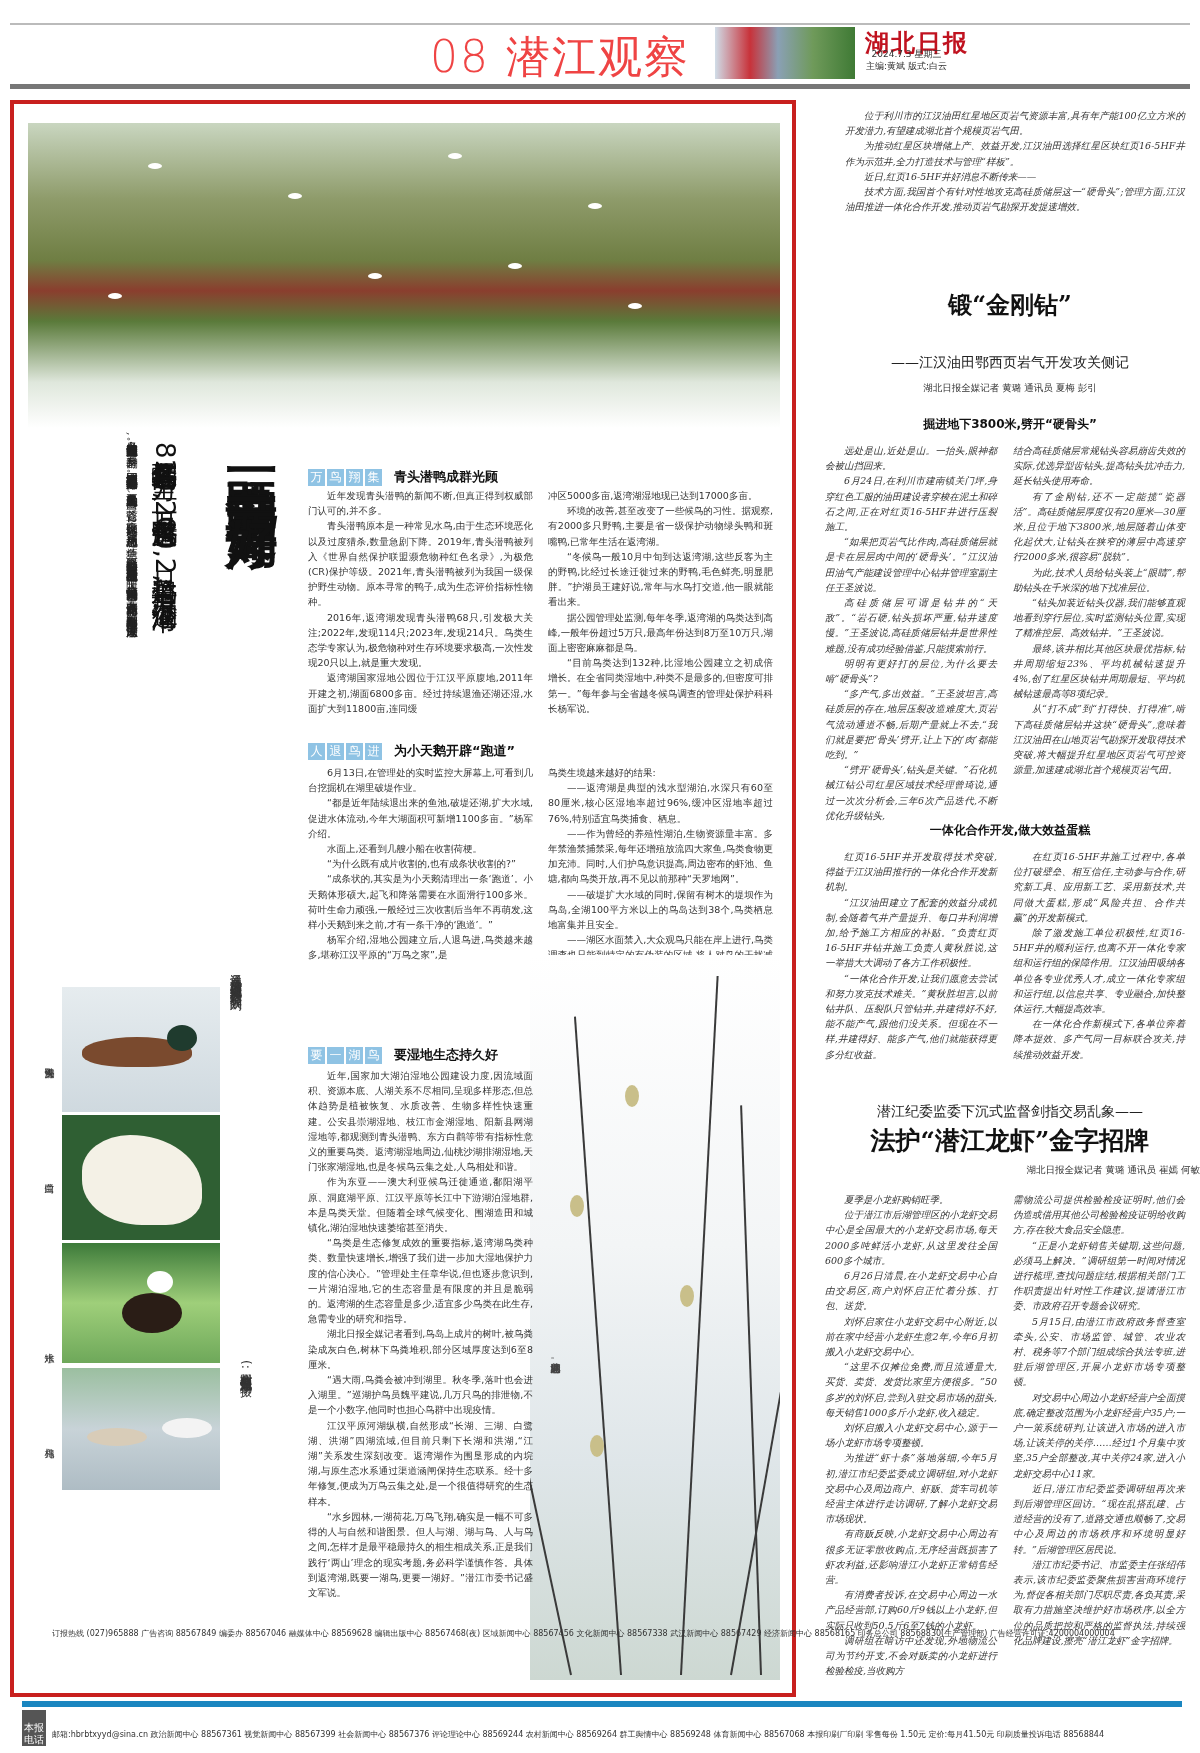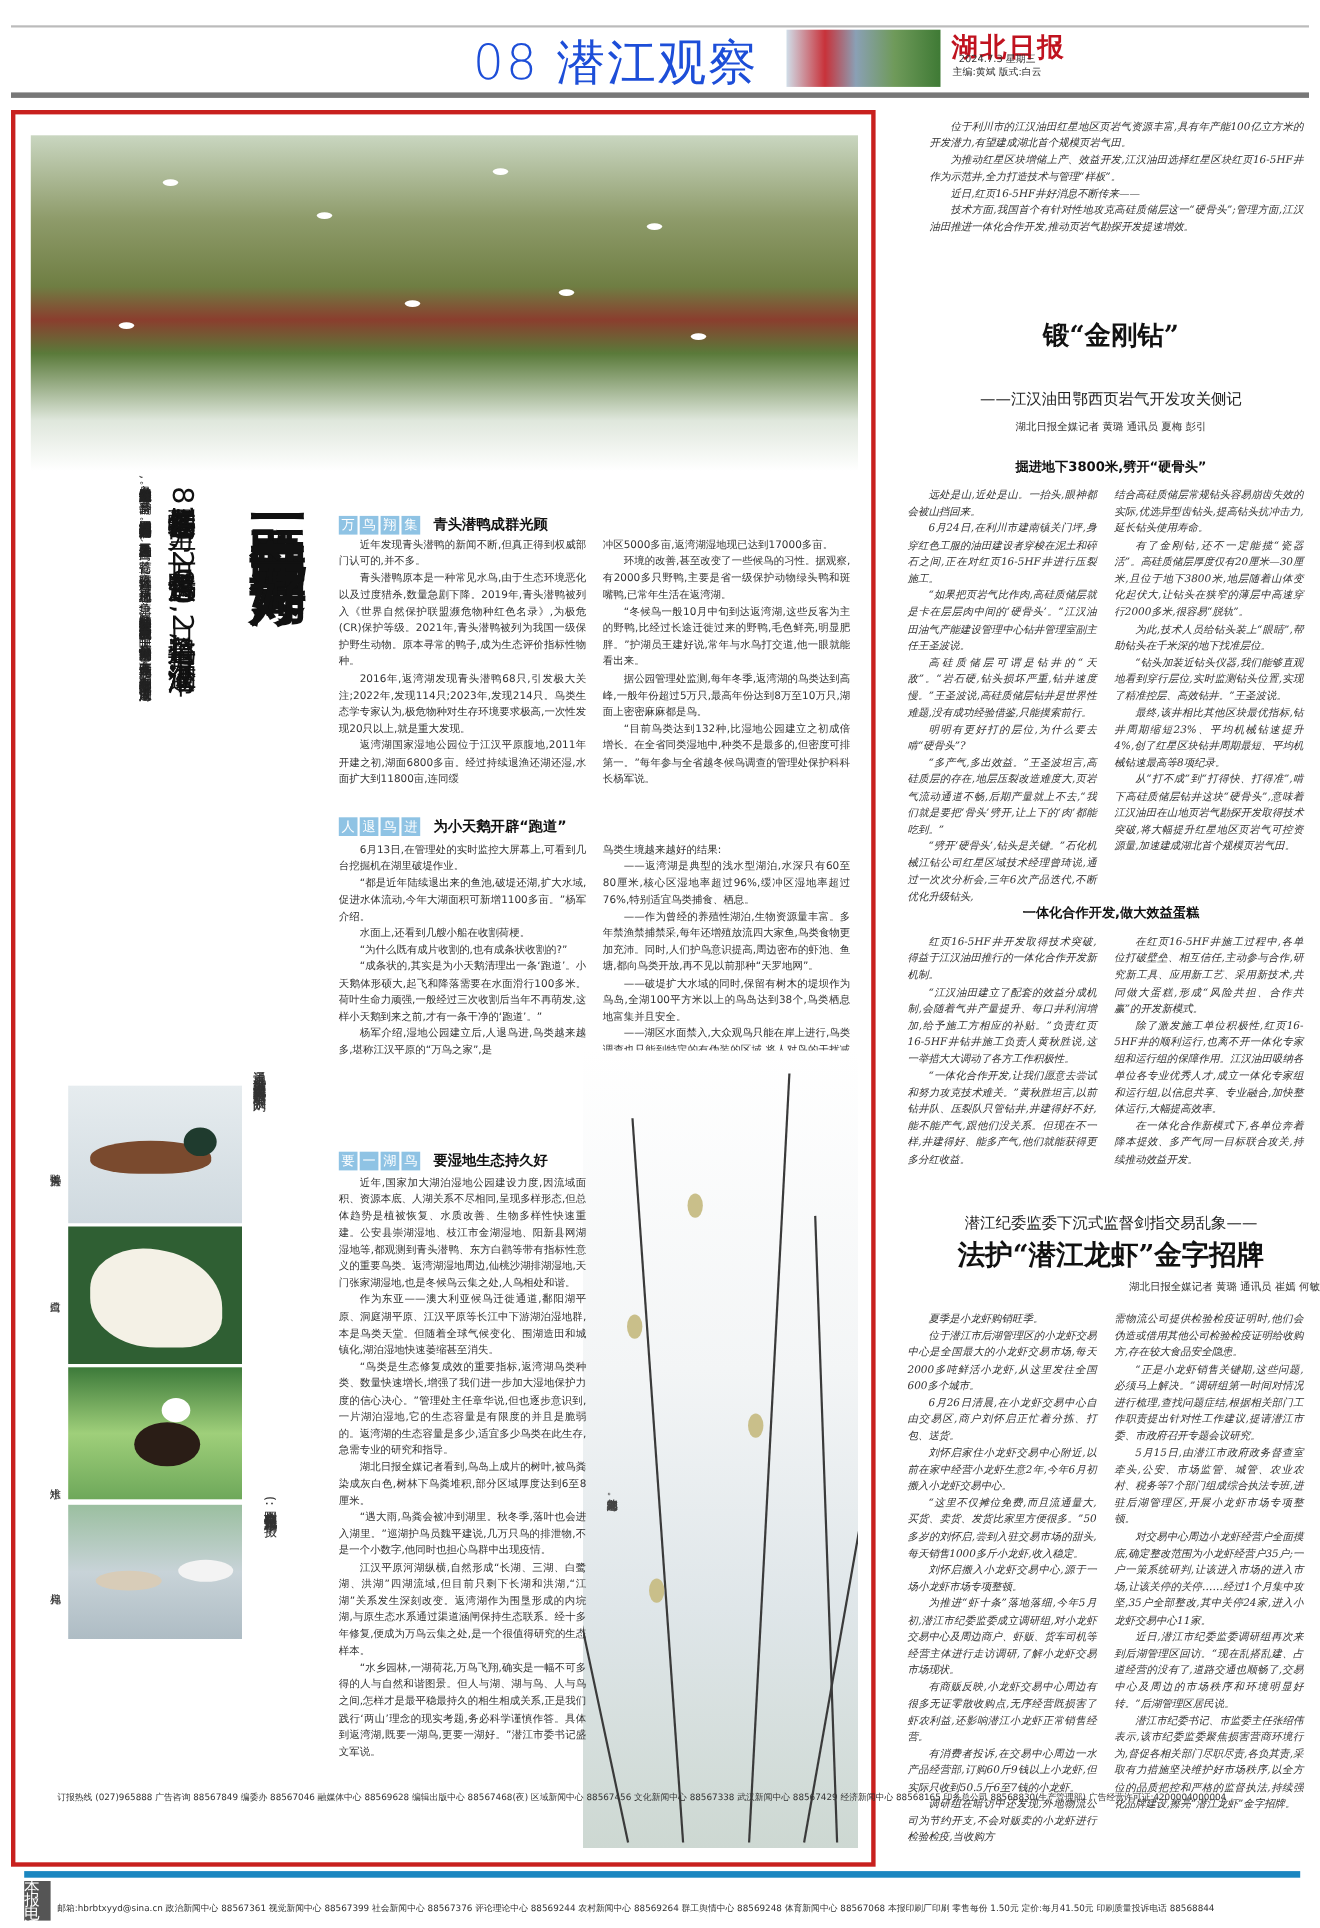--- a/index.html
+++ b/index.html
@@ -1,19 +1,19 @@
 <!DOCTYPE html>
 <html><head>
 <meta charset="utf-8">
 <style>
   * { box-sizing: border-box; margin: 0; padding: 0; }
   body { width: 1200px; height: 1753px; background: #fff; font-family: "DejaVu Sans", sans-serif; color: #222; position: relative; overflow: hidden; }
   .abs { position: absolute; }
   .topline { left: 10px; top: 23px; width: 1180px; height: 2px; background: #bbb; }
-  .masthead-title { left: 430px; top: 28px; font-size: 44px; color: #1d4ed8; font-family: "DejaVu Sans", sans-serif; letter-spacing: 2px; font-weight: 300; }
+  .masthead-title { left: 430px; top: 28px; font-size: 44px; color: #ef4444; font-family: "DejaVu Sans", sans-serif; letter-spacing: 2px; font-weight: 300; }
   .masthead-img { left: 715px; top: 27px; width: 140px; height: 52px; background: linear-gradient(90deg,#d0dde8 0%,#c8323a 25%,#8aa0b5 45%,#6f9a5a 70%,#3f7a35 100%); }
   .logo { left: 865px; top: 27px; font-size: 24px; color: #c0121f; font-weight: bold; font-family: "DejaVu Serif", serif; letter-spacing: 2px; }
   .logo-meta { left: 866px; top: 48px; font-size: 9px; color: #333; line-height: 12px; text-align: center; }
   .headbar { left: 10px; top: 84px; width: 1180px; height: 5px; background: #777; }
 
   .redbox { left: 10px; top: 100px; width: 786px; height: 1597px; border: 4px solid #c8201e; }
   .hero { left: 28px; top: 123px; width: 752px; height: 305px; background: linear-gradient(180deg,#c9d6c0 0%,#8e9b6a 25%,#6f7e43 45%,#8a3e2e 55%,#5a7a3a 65%,#dfe7dc 85%,#fff 100%); }
   .hero .bird { position:absolute; width:14px; height:6px; background:#fff; border-radius: 50%; }
 
   .vtitle { writing-mode: vertical-rl; }
@@ -36,21 +36,21 @@
   .tree-photo { left: 530px; top: 955px; width: 250px; height: 725px; background: linear-gradient(180deg,#fff 0%,#f3f5f6 40%,#dfe6e9 70%,#cdd8d2 100%); overflow: hidden; }
   .tree-photo .branch { position:absolute; width: 2px; background:#3a3a3a; transform-origin: bottom; }
   .tree-cap { left: 548px; top: 1355px; font-size: 10px; color: #444; writing-mode: vertical-rl; font-family: "DejaVu Serif", serif; }
 
   .right-col { font-size: 9.5px; line-height: 15.2px; color: #333; text-align: justify; font-family: "DejaVu Serif", serif; font-style: italic; }
   .right-col p { text-indent: 2em; }
   .hd-big { font-family: "DejaVu Serif", serif; font-weight: bold; color: #111; text-align: center; }
   .sub-hd { text-align:center; font-weight: bold; font-size: 12px; color: #111; }
 
   .footer-bar { left: 22px; top: 1701px; width: 1160px; height: 6px; background: #1a86c0; }
-  .footer-label { left: 22px; top: 1710px; width: 24px; height: 36px; background: #555; color: #fff; font-size: 14px; line-height: 12px; display:flex; flex-direction: column; align-items:center; justify-content:flex-start; }
+  .footer-label { left: 22px; top: 1710px; width: 24px; height: 36px; background: #555; color: #fff; font-size: 10px; line-height: 12px; display:flex; flex-direction: column; align-items:center; justify-content:flex-end; }
   .footer-text { left: 52px; font-size: 8px; color: #333; white-space: nowrap; }
 </style>
 </head>
 <body>
 
 <div class="abs topline"></div>
 <div class="abs masthead-title">08 潜江观察</div>
 <div class="abs masthead-img"></div>
 <div class="abs logo">湖北日报</div>
 <div class="abs logo-meta">

